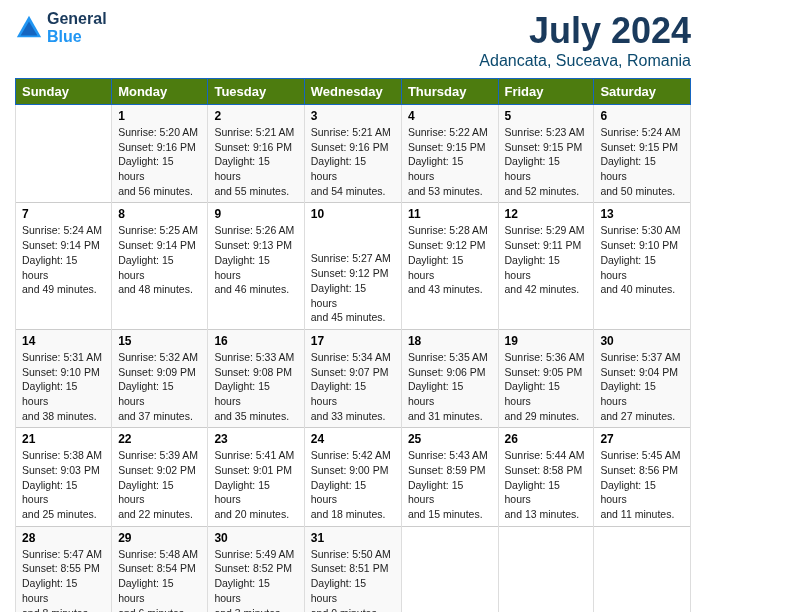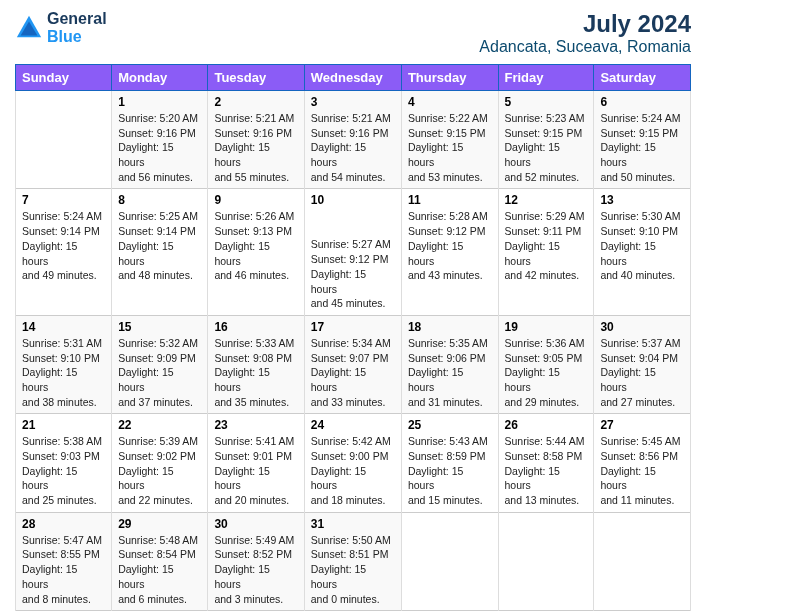--- a/index.html
+++ b/index.html
@@ -35,35 +35,35 @@
       color: #2196F3;
     }
     .logo-icon {
       width: 28px;
       height: 28px;
     }
     .title-area {
       text-align: right;
     }
     .main-title {
-      font-size: 24px;
+      font-size: 36px;
       font-weight: bold;
       color: #1a3a5c;
     }
     .subtitle {
       font-size: 16px;
       color: #0c4a6e;
     }
     table {
       width: 100%;
       border-collapse: collapse;
       font-size: 11px;
     }
     thead tr th {
-      background-color: #8b5cf6;
+      background-color: #4d7c0f;
       color: #fff;
       padding: 5px 6px;
       text-align: left;
       font-size: 13px;
       font-weight: bold;
       border: 1px solid #1565C0;
     }
     tbody tr {
       border-bottom: 1px solid #ccc;
     }

